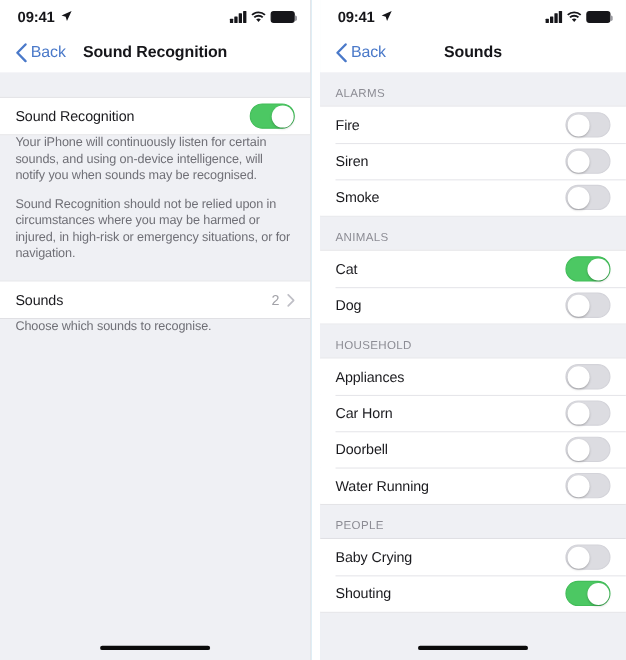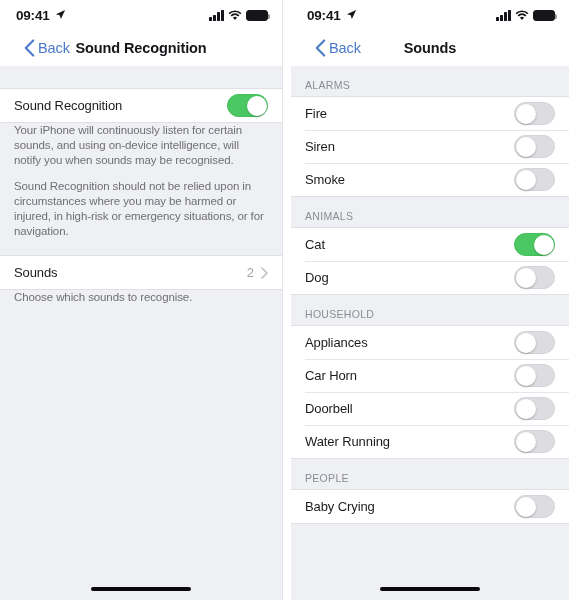--- a/index.html
+++ b/index.html
@@ -105,21 +105,21 @@
     height: 36px;
     background: #ffffff;
     position: relative;
     display: flex;
     align-items: center;
   }
   .nav-back {
     display: flex;
     align-items: center;
     gap: 3px;
-    padding-left: 24px;
+    padding-left: 14px;
     cursor: pointer;
     z-index: 2;
   }
   .chev-back {
     width: 11px; height: 18px; display:block;
   }
   .nav-back-label {
     font-size: 14.5px;
     color: #4a79c9;
     letter-spacing: -0.1px;
@@ -435,20 +435,26 @@
           </div>
         </div>
         <div class="section-header">PEOPLE</div>
         <div class="group">
           <div class="row">
             <span class="row-label">Baby Crying</span>
             <span class="toggle off">
               <span class="knob"></span>
             </span>
           </div>
+          <div class="row">
+            <span class="row-label">Shouting</span>
+            <span class="toggle on">
+              <span class="knob"></span>
+            </span>
+          </div>
         </div>
         <div class="home-indicator">
         <span class="bar"></span>
       </div>
     </div>
   </div>
 
 </div>
 
 </body></html>

